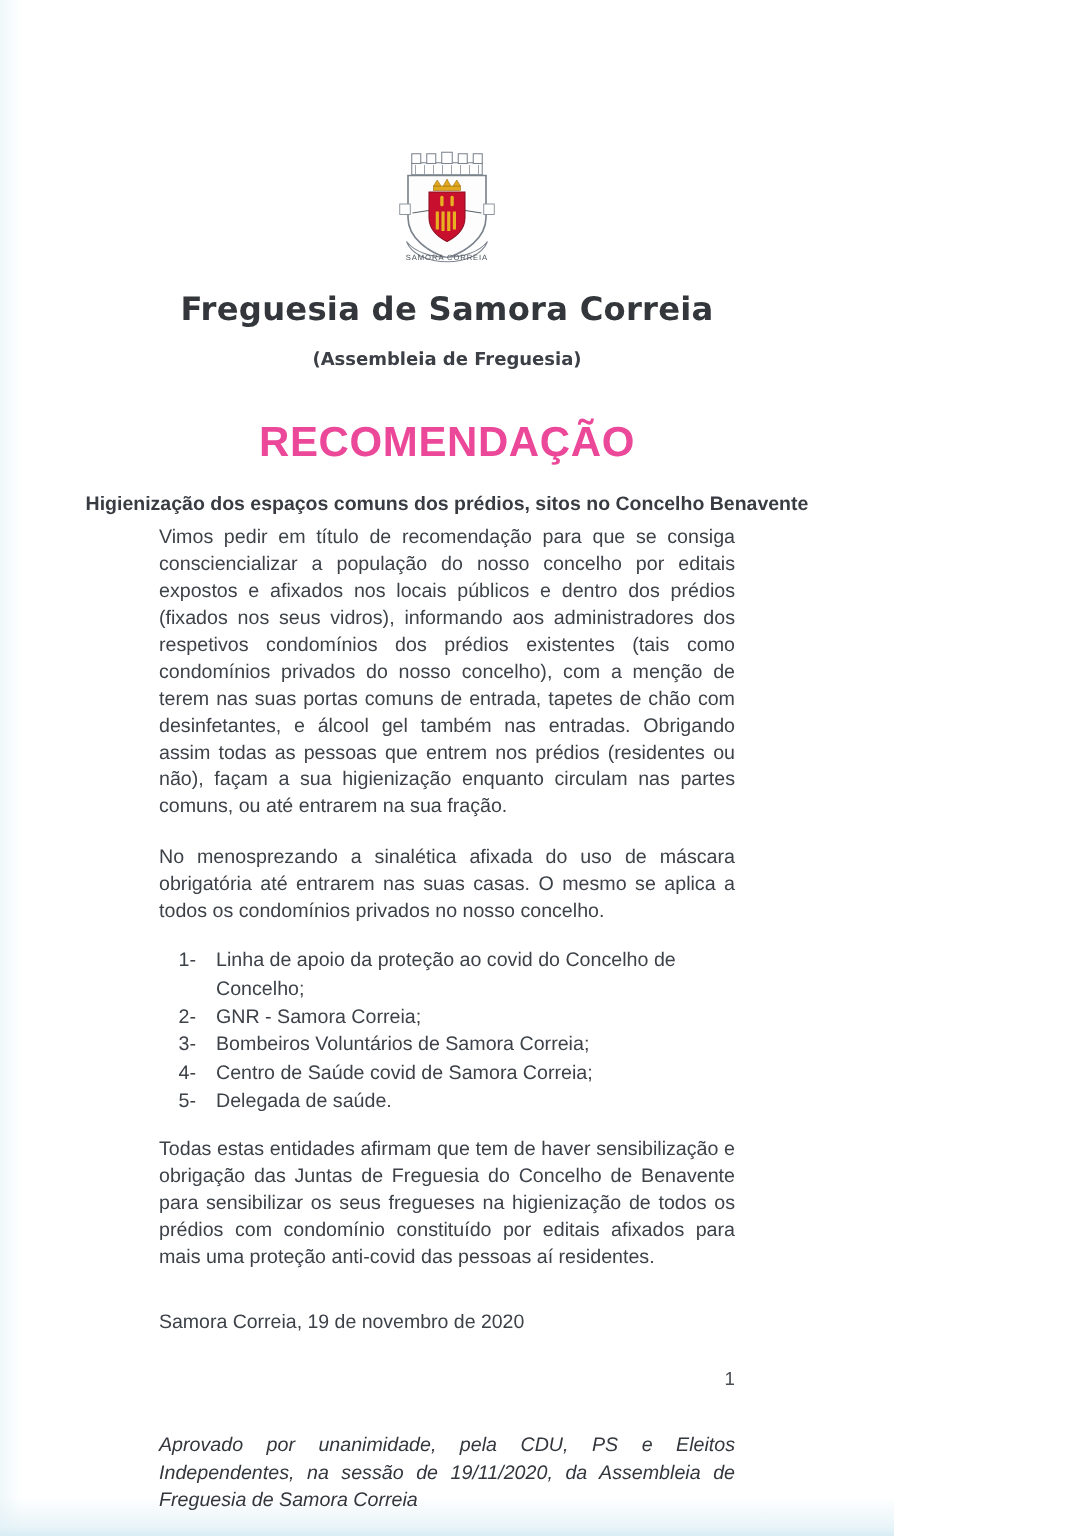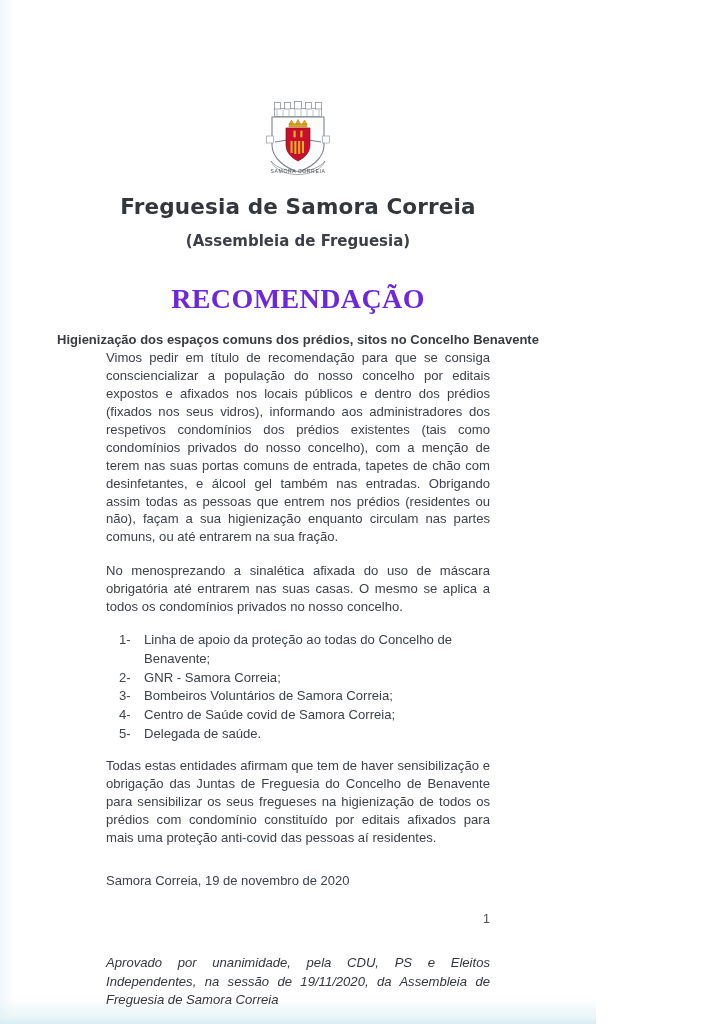--- a/index.html
+++ b/index.html
@@ -63,32 +63,32 @@
     font-family: "DejaVu Sans", sans-serif;
     font-size: 21.5px;
     font-weight: 700;
     letter-spacing: 0.15px;
     color: #33373c;
   }
   .org-subtitle {
     margin: 13px 0 0 0;
     text-align: center;
     font-family: "DejaVu Sans", sans-serif;
-    font-size: 15px;
+    font-size: 12px;
     font-weight: 700;
     color: #3c4046;
   }
   .doc-title {
     margin: 33px 0 0 0;
     text-align: center;
-    font-family: Liberation Serif, serif;
+    font-family: Liberation Sans, sans-serif;
     font-size: 28px;
     font-weight: 700;
     letter-spacing: 0.4px;
-    color: #6d28d9;
+    color: #ec4899;
   }
   .doc-subtitle {
     margin: 17px 0 0 0;
     text-align: center;
     font-family: "Liberation Sans", sans-serif;
     font-size: 13px;
     font-weight: 700;
     color: #383c42;
   }
 
@@ -228,21 +228,21 @@
   <div class="body-block">
 
     <p class="para">Vimos pedir em título de recomendação para que se consiga consciencializar a população do nosso concelho por editais expostos e afixados nos locais públicos e dentro dos prédios (fixados nos seus vidros), informando aos administradores dos respetivos condomínios dos prédios existentes (tais como condomínios privados do nosso concelho), com a menção de terem nas suas portas comuns de entrada, tapetes de chão com desinfetantes, e álcool gel também nas entradas. Obrigando assim todas as pessoas que entrem nos prédios (residentes ou não), façam a sua higienização enquanto circulam nas partes comuns, ou até entrarem na sua fração.</p>
 
     <p class="para tight">No menosprezando a sinalética afixada do uso de máscara obrigatória até entrarem nas suas casas. O mesmo se aplica a todos os condomínios privados no nosso concelho.</p>
 
 
     <ul class="numbered-list">
       <li>
         <span class="marker">1-</span>
-        <span>Linha de apoio da proteção ao todas do Concelho de Benavente;</span>
+        <span>Linha de apoio da proteção ao covid do Concelho de Concelho;</span>
       </li>
       <li>
         <span class="marker">2-</span>
         <span>GNR - Samora Correia;</span>
       </li>
       <li>
         <span class="marker">3-</span>
         <span>Bombeiros Voluntários de Samora Correia;</span>
       </li>
       <li>

